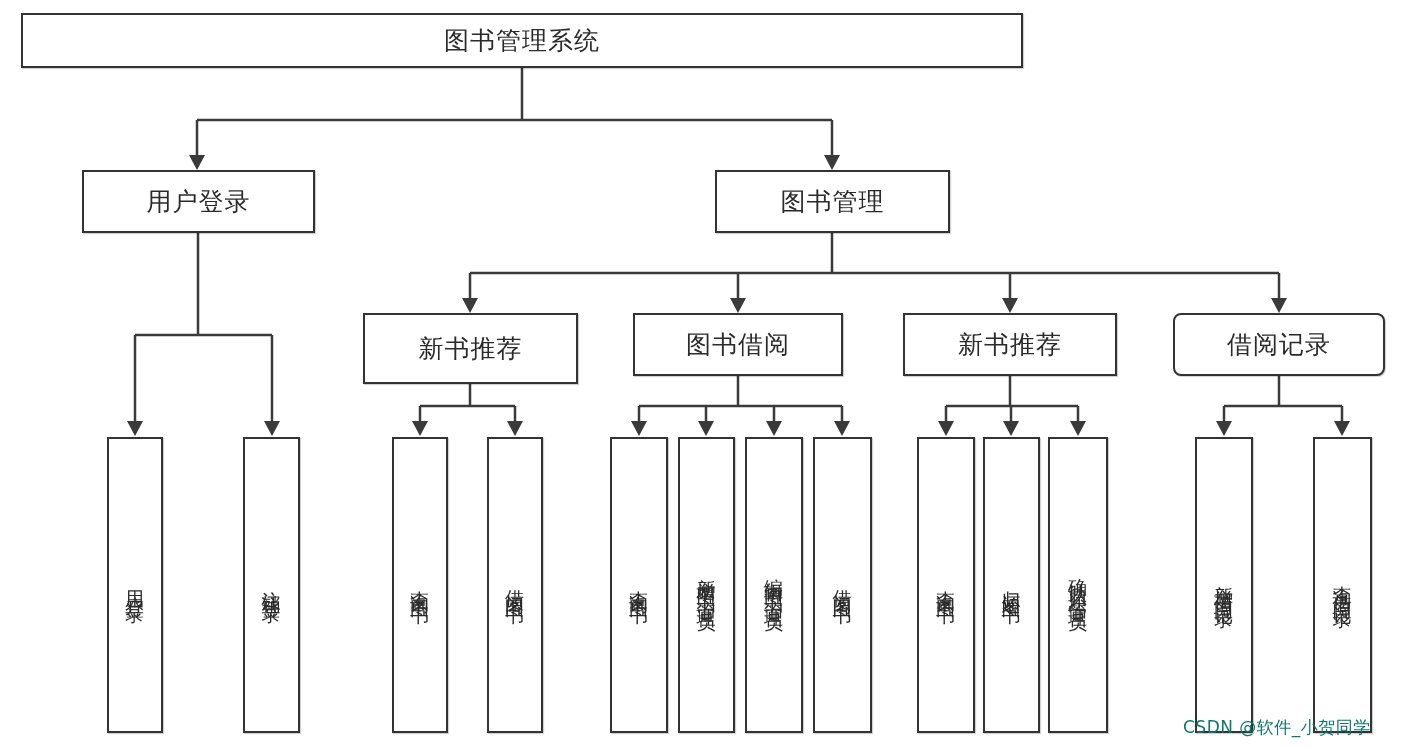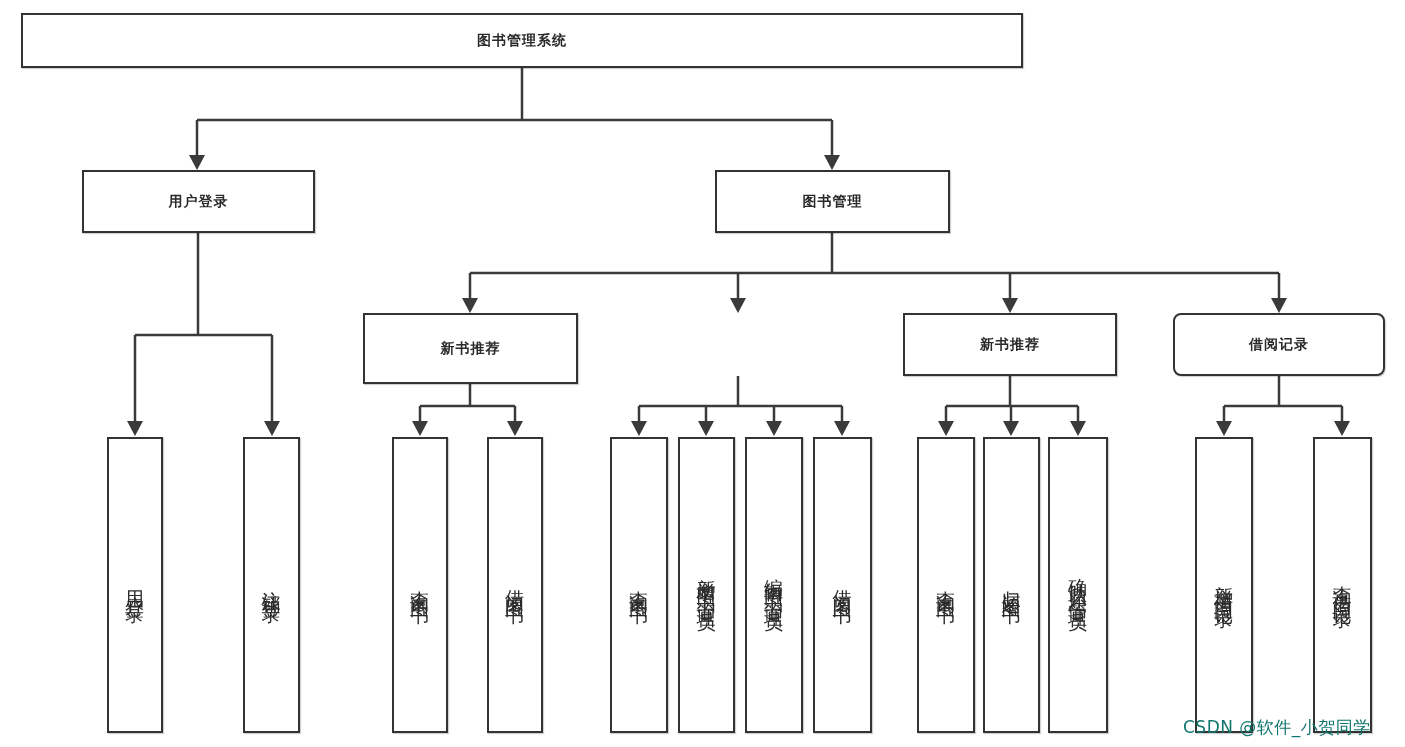--- a/index.html
+++ b/index.html
@@ -17,21 +17,21 @@
     box-sizing: border-box;
     border: 2px solid #333333;
     background: #ffffff;
     color: #2a2a2a;
     display: flex;
     align-items: center;
     justify-content: center;
     z-index: 2;
     box-shadow: 1px 1px 1px rgba(0,0,0,0.18);
   }
-  .hnode { font-size: 14px; letter-spacing: 1px; font-weight: bold; }
+  .hnode { font-size: 25px; letter-spacing: 1px; }
   .vnode {
     writing-mode: vertical-rl;
     text-orientation: mixed;
     font-size: 19px;
     letter-spacing: 5px;
     line-height: 1;
   }
   .watermark {
     position: absolute;
     left: 1183px;
@@ -113,20 +113,21 @@
       <polygon points="1334,421 1350,421 1342,436"></polygon>
     </g>
   </svg>
 
   <div class="node hnode" style="left:21px; top:13px; width:1002px; height:55px;">图书管理系统</div>
 
   <div class="node hnode" style="left:82px; top:170px; width:233px; height:63px;">用户登录</div>
   <div class="node hnode" style="left:715px; top:170px; width:235px; height:63px;">图书管理</div>
 
   <div class="node hnode" style="left:363px; top:313px; width:215px; height:71px;">新书推荐</div>
+  <div class="node hnode" style="left:633px; top:313px; width:210px; height:63px;">图书借阅</div>
   <div class="node hnode" style="left:903px; top:313px; width:214px; height:63px;">新书推荐</div>
   <div class="node hnode" style="left:1173px; top:313px; width:212px; height:63px;border-radius:8px;">借阅记录</div>
 
   <div class="node vnode" style="left:107px; top:437px; width:56px; height:296px;">用户登录</div>
   <div class="node vnode" style="left:243px; top:437px; width:57px; height:296px;">注销登录</div>
 
   <div class="node vnode" style="left:392px; top:437px; width:56px; height:296px;">查询图书</div>
   <div class="node vnode" style="left:487px; top:437px; width:56px; height:296px;">借阅图书</div>
 
   <div class="node vnode" style="left:610px; top:437px; width:58px; height:296px;">查询图书</div>

